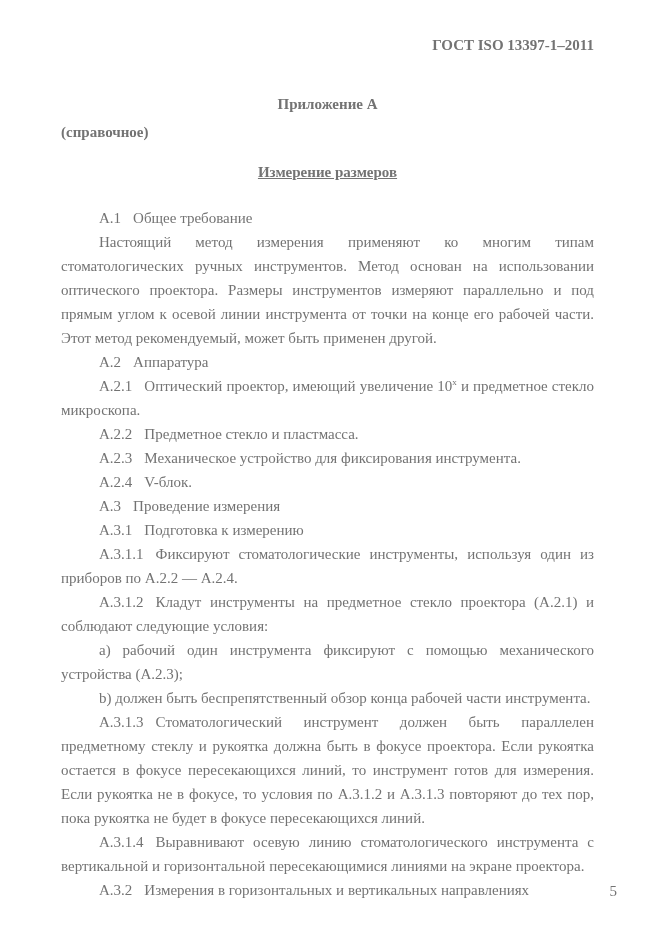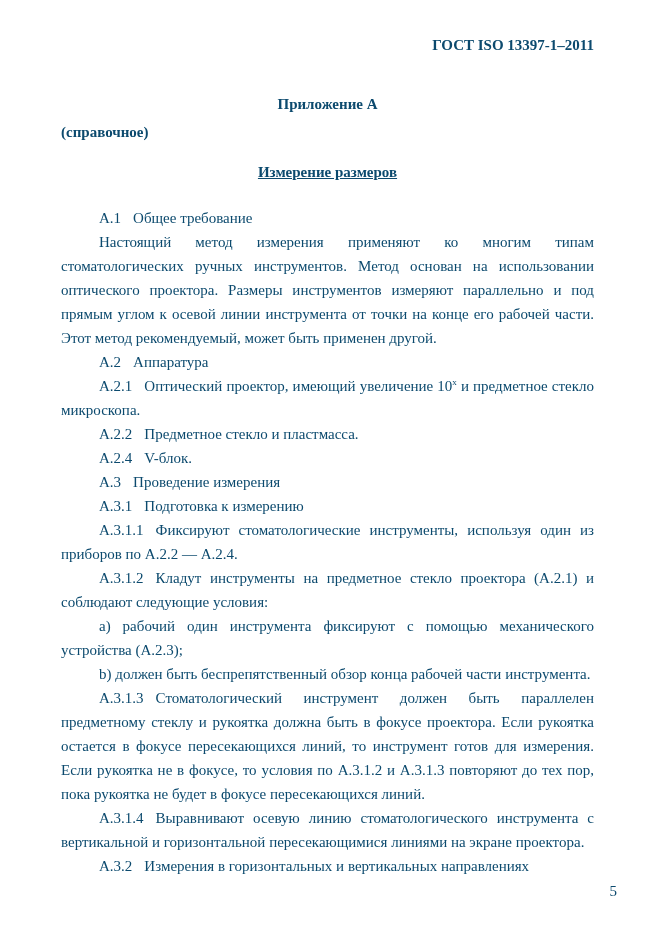--- a/index.html
+++ b/index.html
@@ -5,21 +5,21 @@
   html, body {
     margin: 0;
     padding: 0;
     background: #ffffff;
   }
   .page {
     position: relative;
     width: 661px;
     height: 936px;
     background: #ffffff;
-    color: #0c4a6e;
+    color: #737373;
     font-family: "Liberation Serif", "DejaVu Serif", serif;
     font-size: 15px;
     box-sizing: border-box;
     padding: 36px 67px 0 61px;
     overflow: hidden;
   }
   .doc-header {
     text-align: right;
     font-weight: bold;
     line-height: 18px;
@@ -86,20 +86,21 @@
     <p class="heading"><span class="num">А.1</span><span>Общее требование</span></p>
 
     <p>Настоящий метод измерения применяют ко многим типам стоматологических ручных инструментов. Метод основан на использовании оптического проектора. Размеры инструментов измеряют параллельно и под прямым углом к осевой линии инструмента от точки на конце его рабочей части. Этот метод рекомендуемый, может быть применен другой.</p>
 
     <p class="heading"><span class="num">А.2</span><span>Аппаратура</span></p>
 
     <p><span class="num">А.2.1</span><span>Оптический проектор, имеющий увеличение 10</span><sup>х</sup><span> и предметное стекло микроскопа.</span></p>
 
     <p><span class="num">А.2.2</span><span>Предметное стекло и пластмасса.</span></p>
 
+    <p><span class="num">А.2.3</span><span>Механическое устройство для фиксирования инструмента.</span></p>
 
     <p><span class="num">А.2.4</span><span>V-блок.</span></p>
 
     <p class="heading"><span class="num">А.3</span><span>Проведение измерения</span></p>
 
     <p class="heading"><span class="num">А.3.1</span><span>Подготовка к измерению</span></p>
 
     <p><span class="num">А.3.1.1</span><span>Фиксируют стоматологические инструменты, используя один из приборов по А.2.2 — А.2.4.</span></p>
 
     <p><span class="num">А.3.1.2</span><span>Кладут инструменты на предметное стекло проектора (А.2.1) и соблюдают следующие условия:</span></p>

